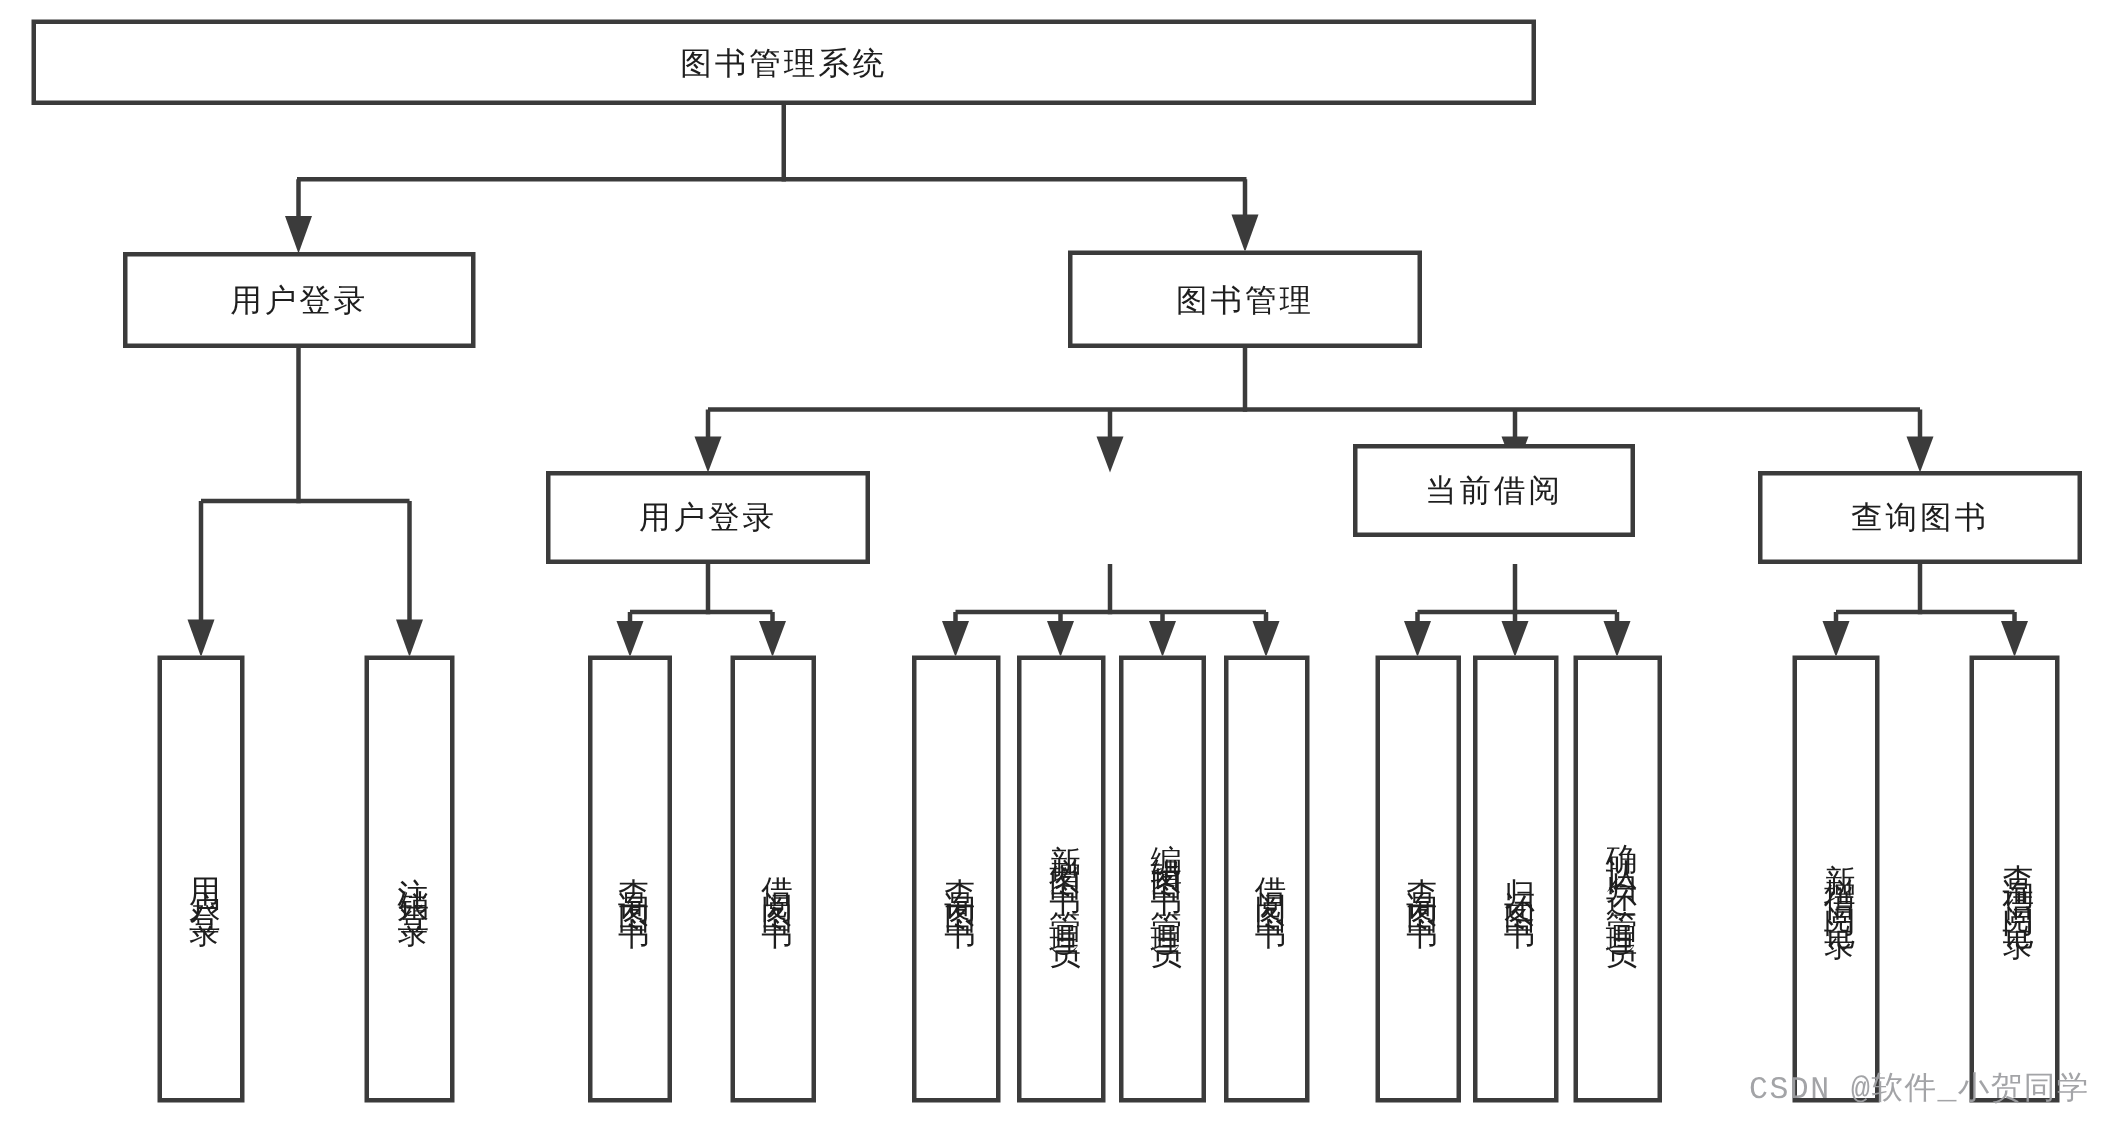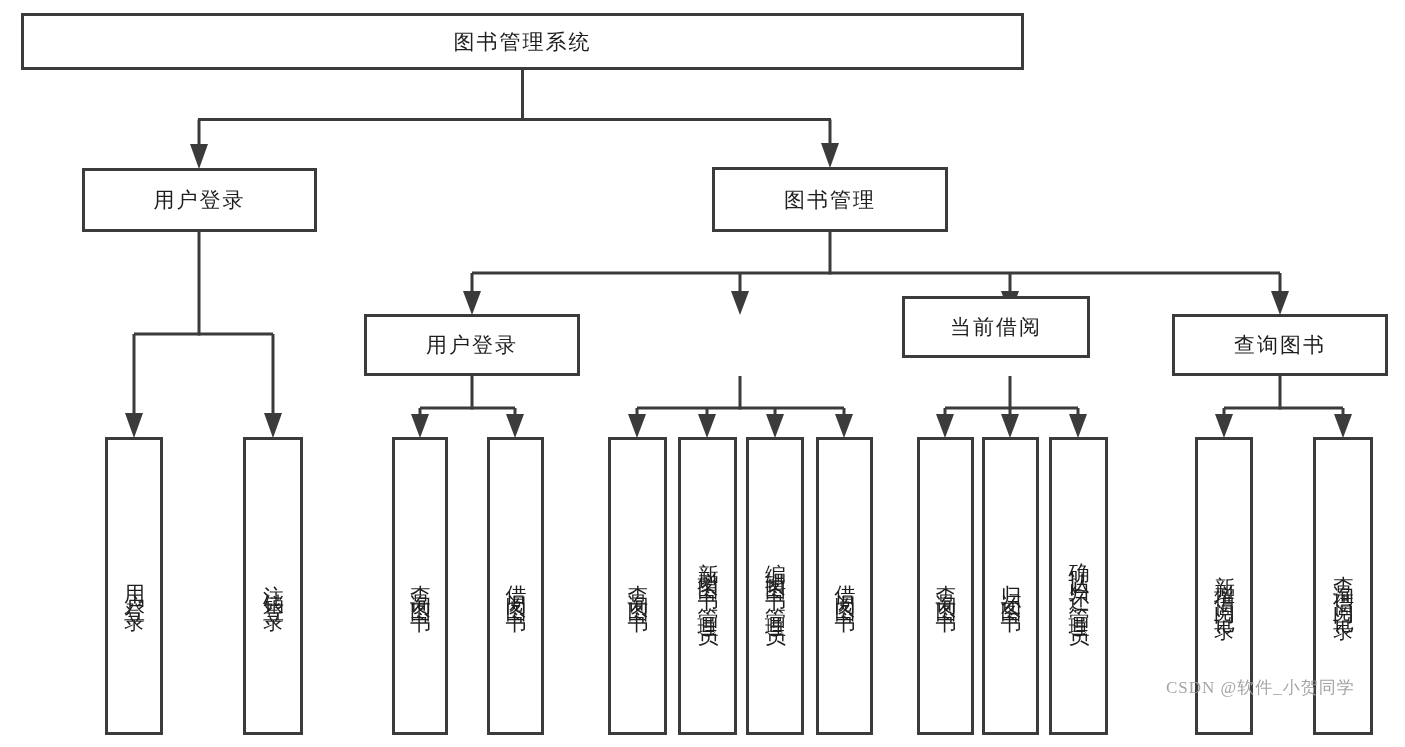--- a/index.html
+++ b/index.html
@@ -1,20 +1,20 @@
 <!DOCTYPE html>
 <html><head>
 <meta charset="utf-8">
 <style>
   html,body{margin:0;padding:0;background:#ffffff;}
   .stage{
     position:relative;
     width:1405px;height:747px;
     background:#ffffff;
-    font-family:Liberation Serif, serif;
+    font-family:Liberation Mono, monospace;
     overflow:hidden;
   }
   .wires{position:absolute;left:0;top:0;pointer-events:none;}
   .node{
     position:absolute;
     box-sizing:border-box;
     border:3px solid #3b3b3b;
     background:#ffffff;
     display:flex;align-items:center;justify-content:center;
     color:#1e1e1e;
@@ -26,22 +26,22 @@
   }
   .node.v .label{
     writing-mode:vertical-lr;
     text-orientation:mixed;
     font-size:21px;
     line-height:1;
     letter-spacing:9px;
   }
   .watermark{
     position:absolute;
-    left:1166px;top:676px;
-    font-size:17px;
+    left:1166px;top:711px;
+    font-size:21px;
     color:rgba(158,159,162,0.95);
     letter-spacing:1px;
     white-space:nowrap;
     z-index:6;
   }
 </style>
 </head>
 <body>
 
 <div class="stage">

